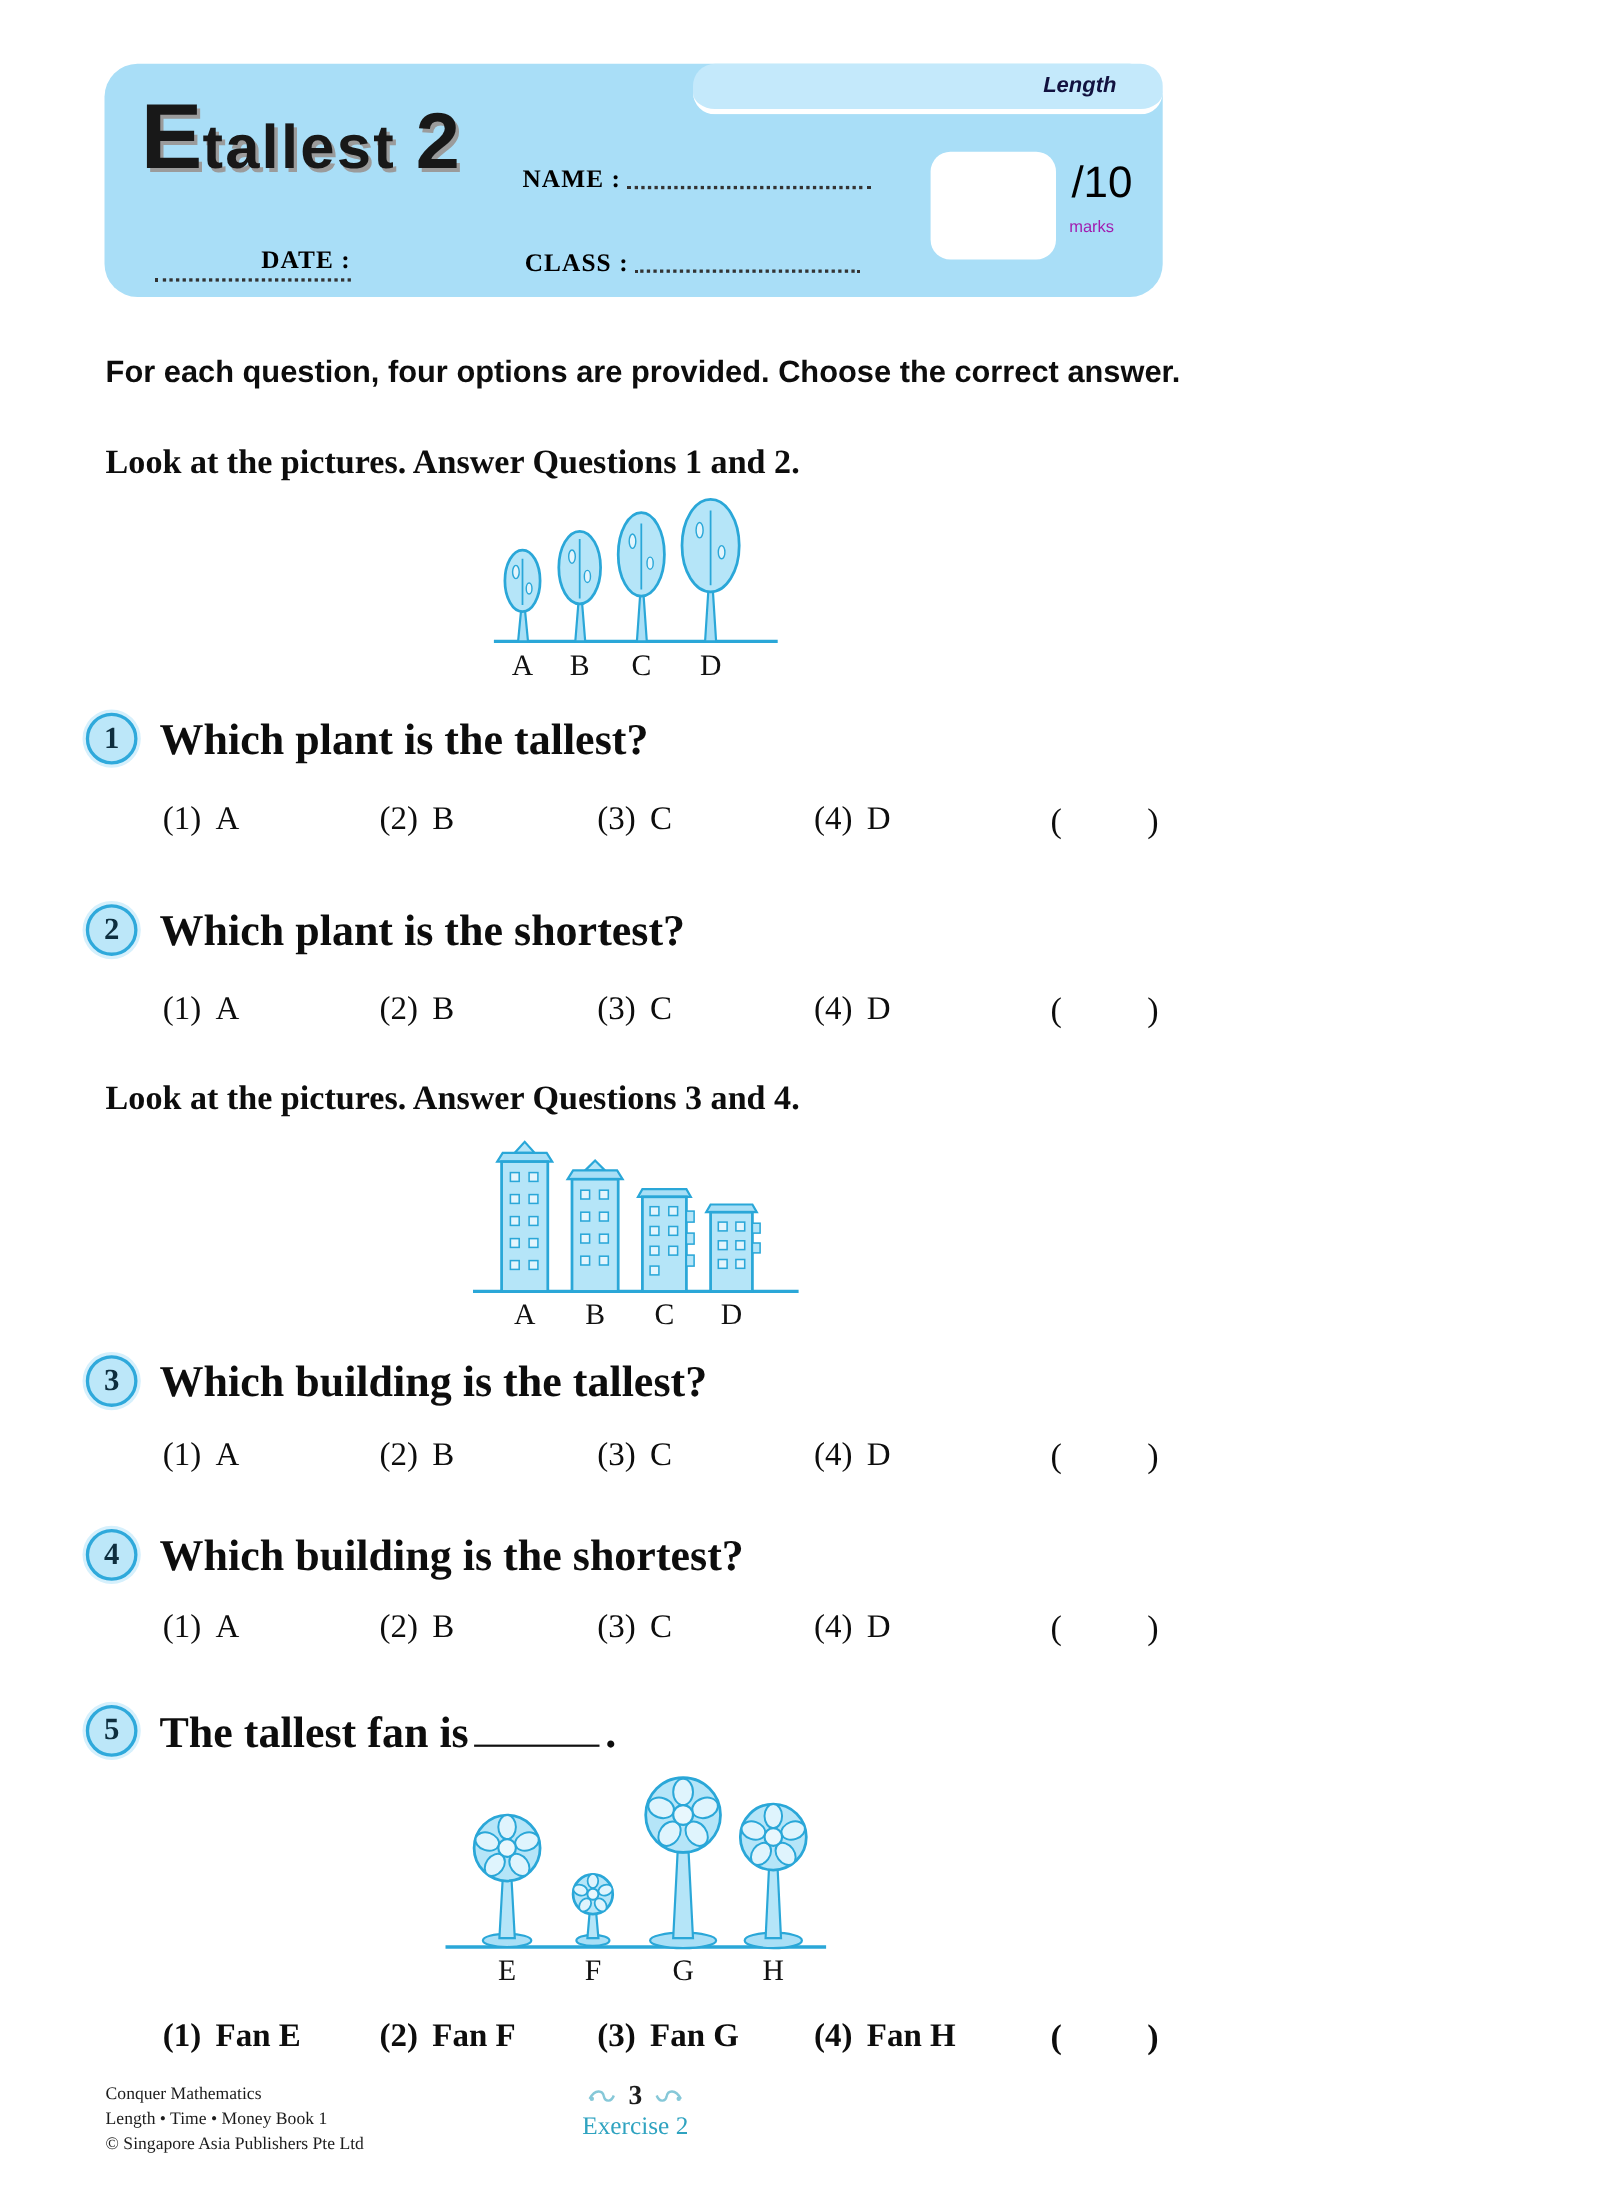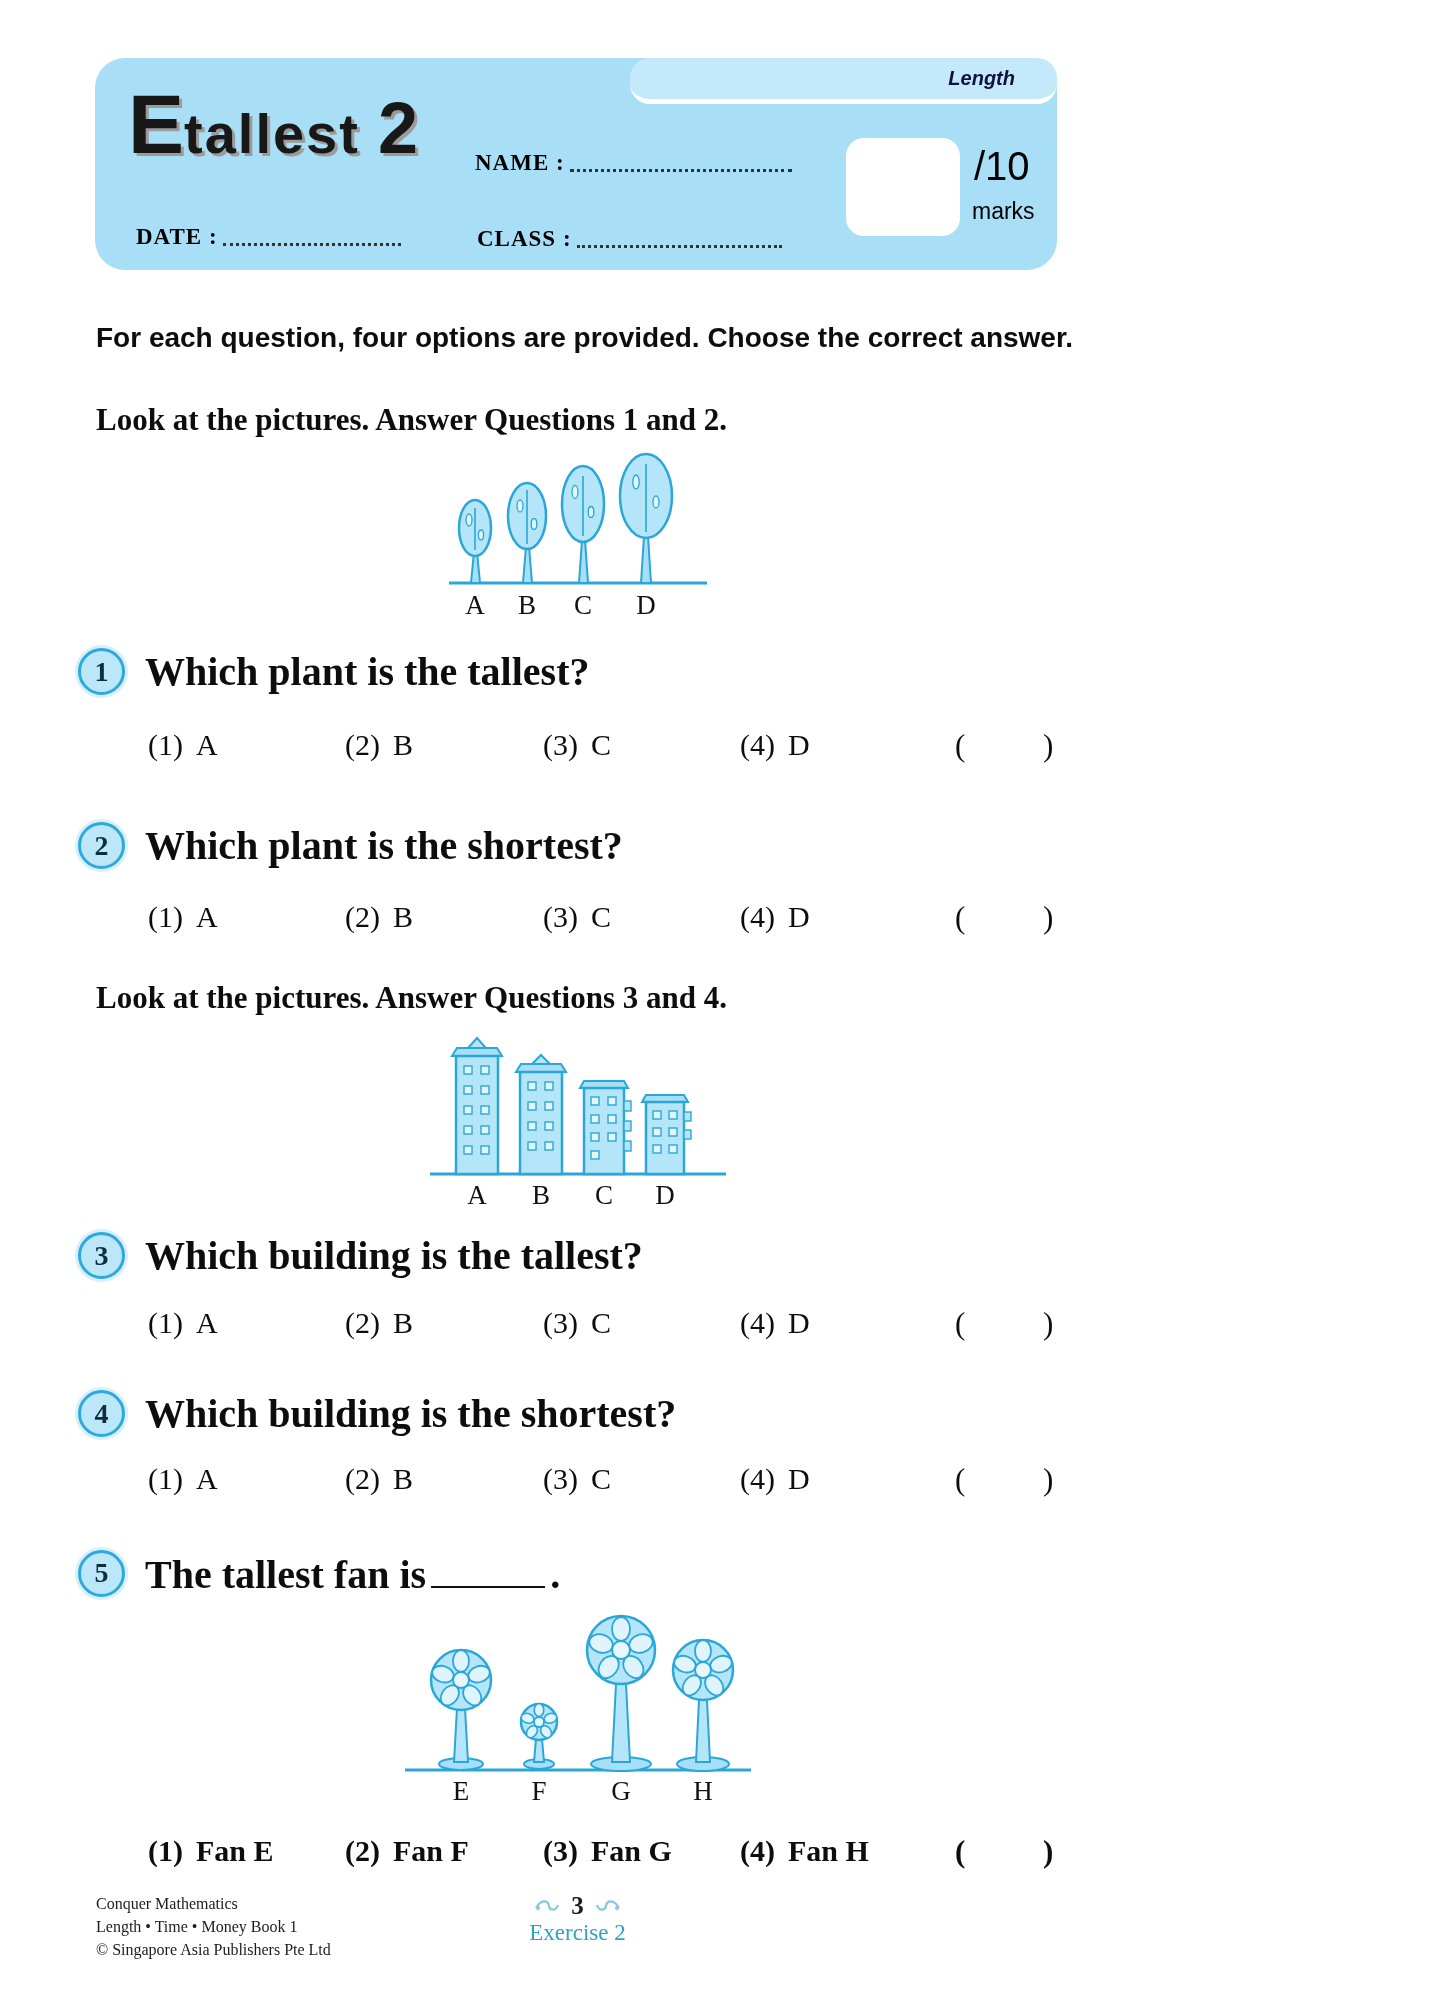--- a/index.html
+++ b/index.html
@@ -41,21 +41,21 @@
   .marks-box {
     position:absolute; left:751px; top:80px; width:114px; height:98px;
     background:#ffffff; border-radius:18px;
   }
   .score {
     position:absolute; left:879px; top:86px;
     font-family:"Liberation Sans", sans-serif; font-size:40px; color:#000000;
   }
   .marks-label {
     position:absolute; left:877px; top:140px;
-    font-family:"Liberation Sans", sans-serif; font-size:23px; color:#000000;
+    font-family:"Liberation Sans", sans-serif; font-size:15px; color:#a21caf;
   }
 
   
   .instruction {
     position:absolute; left:96px; top:322px; width:1000px; white-space:nowrap;
     font-family:"Liberation Sans", sans-serif; font-weight:bold; font-size:28px; color:#0d0d0d;
   }
   .section-heading {
     position:absolute; left:96px; font-weight:bold; font-size:31px; color:#0d0d0d;
   }
@@ -103,21 +103,21 @@
 
     <div class="fill-row" style="left:380px; top:92px;">
       <span>NAME :</span>
       <span class="fill-line" style="width:222px;"></span>
     </div>
 
     <div class="marks-box"></div>
     <div class="score">/10</div>
     <div class="marks-label">marks</div>
 
-    <div class="fill-row" style="left:41px; top:166px;">
+    <div class="fill-row" style="left:41px; top:166px;flex-direction:column;">
       <span>DATE :</span>
       <span class="fill-line" style="width:178px;"></span>
     </div>
 
     <div class="fill-row" style="left:382px; top:168px;">
       <span>CLASS :</span>
       <span class="fill-line" style="width:205px;"></span>
     </div>
   </div>
 

